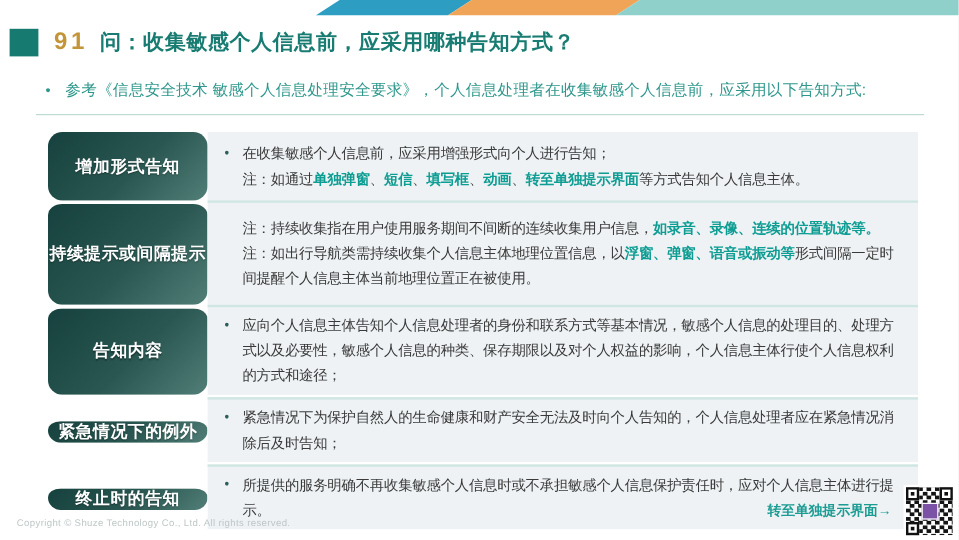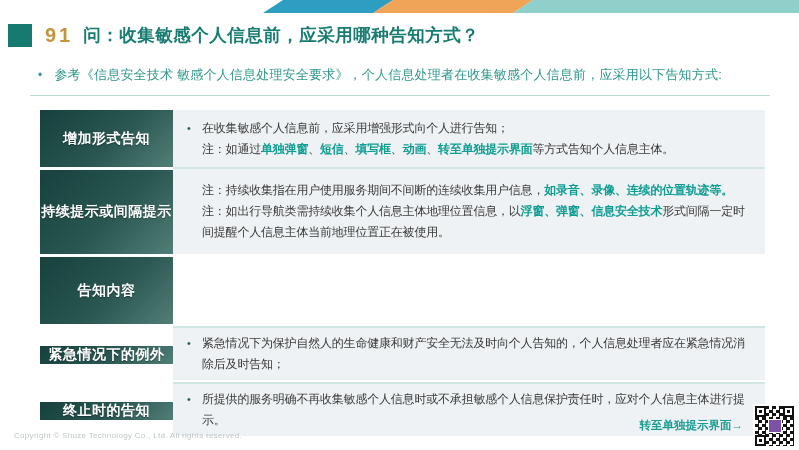--- a/index.html
+++ b/index.html
@@ -29,20 +29,21 @@
   .ntable { position:absolute; left:40px; top:110px; width:725px; }
   .trow { display:flex; align-items:stretch; }
   .r0 { min-height:57px; } .r1 { min-height:87px; } .r2 { min-height:70px; }
   .r3 { min-height:58px;align-items:center; } .r4 { min-height:45px;align-items:center; }
   .tlabel {
     width:133px; flex-shrink:0;
     background:linear-gradient(135deg,#16413e 0%,#2a5751 55%,#517f78 100%);
     color:#ffffff; font-weight:bold; font-size:14px; letter-spacing:0.5px;
     display:flex; align-items:center; justify-content:center; white-space:nowrap;
     text-shadow:0 1px 1px rgba(0,0,0,0.35);
+    border-radius:12px;
   }
   .tcontent {
     flex:1; background:#eef2f4; padding:5px 11px 5px 12px;
     display:flex; flex-direction:column; justify-content:center;
     color:#3a3a3a; font-size:12px; line-height:21px; letter-spacing:-0.2px;
   }
   .trow + .trow .tlabel  { border-top:3px solid #ffffff; }
   .trow + .trow .tcontent{ border-top:2px solid #cfe6e2; }
   .item { position:relative; padding-left:17px; }
   .item.bullet::before { content:"•"; position:absolute; left:2px; top:0; color:#2d5f5a; font-size:11px; }
@@ -92,25 +93,28 @@
         <div class="tlabel">增加形式告知</div>
         <div class="tcontent">
           <div class="item bullet"><span>在收集敏感个人信息前，应采用增强形式向个人进行告知；</span></div>
           <div class="item"><span>注：如通过</span><span class="hl">单独弹窗</span><span>、</span><span class="hl">短信</span><span>、</span><span class="hl">填写框</span><span>、</span><span class="hl">动画</span><span>、</span><span class="hl">转至单独提示界面</span><span>等方式告知个人信息主体。</span></div>
         </div>
       </div>
       <div class="trow r1">
         <div class="tlabel">持续提示或间隔提示</div>
         <div class="tcontent">
           <div class="item"><span>注：持续收集指在用户使用服务期间不间断的连续收集用户信息，</span><span class="hl">如录音、录像、连续的位置轨迹等。</span></div>
-          <div class="item"><span>注：如出行导航类需持续收集个人信息主体地理位置信息，以</span><span class="hl">浮窗、弹窗、信息安全技术</span><span>形式间隔一定时间提醒个人信息主体当前地理位置正在被使用。</span></div>
+          <div class="item"><span>注：如出行导航类需持续收集个人信息主体地理位置信息，以</span><span class="hl">浮窗、弹窗、语音或振动等</span><span>形式间隔一定时间提醒个人信息主体当前地理位置正在被使用。</span></div>
         </div>
       </div>
       <div class="trow r2">
         <div class="tlabel">告知内容</div>
+        <div class="tcontent">
+          <div class="item bullet"><span>应向个人信息主体告知个人信息处理者的身份和联系方式等基本情况，敏感个人信息的处理目的、处理方式以及必要性，敏感个人信息的种类、保存期限以及对个人权益的影响，个人信息主体行使个人信息权利的方式和途径；</span></div>
+        </div>
       </div>
       <div class="trow r3">
         <div class="tlabel">紧急情况下的例外</div>
         <div class="tcontent">
           <div class="item bullet"><span>紧急情况下为保护自然人的生命健康和财产安全无法及时向个人告知的，个人信息处理者应在紧急情况消除后及时告知；</span></div>
         </div>
       </div>
       <div class="trow r4">
         <div class="tlabel">终止时的告知</div>
         <div class="tcontent">

